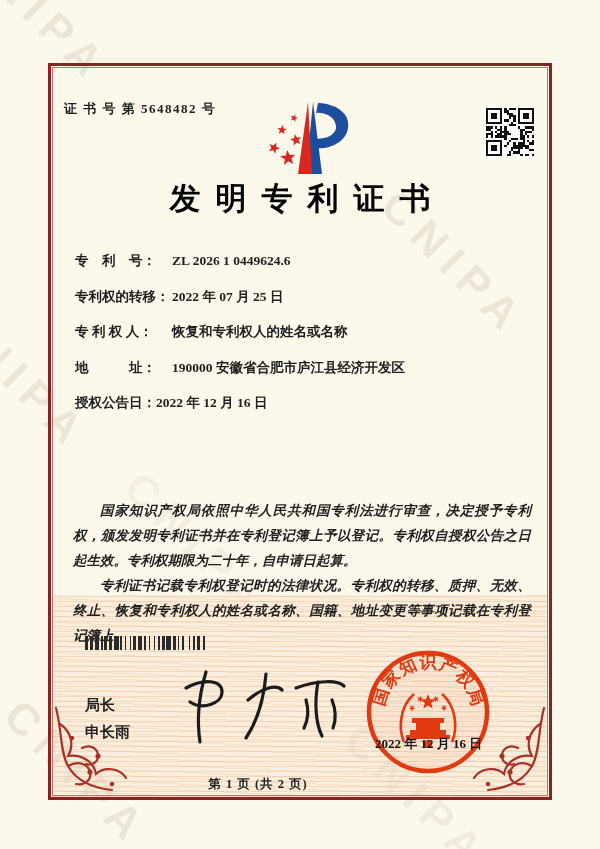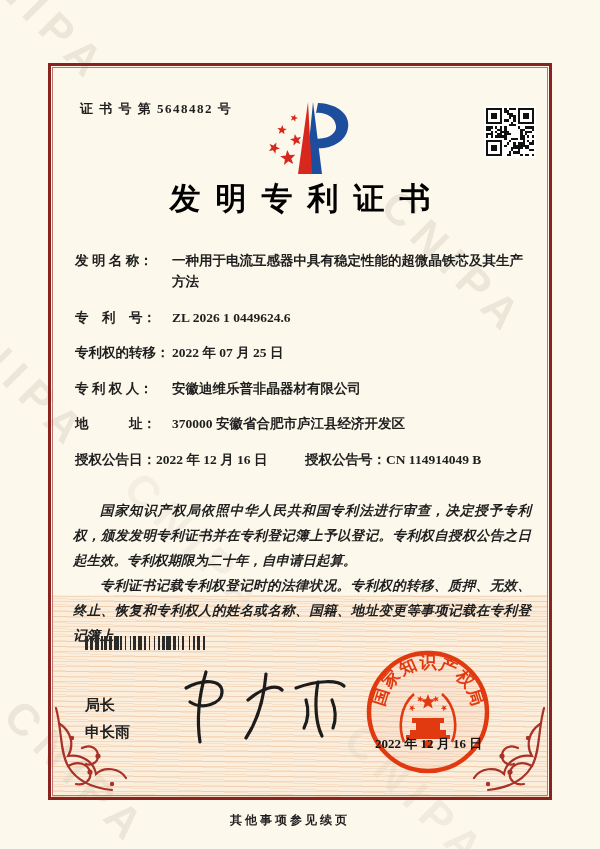--- a/index.html
+++ b/index.html
@@ -24,21 +24,21 @@
     border:1px solid #c2766b;
   }
   .guilloche{
     position:absolute;left:52px;top:595px;width:496px;height:202px;z-index:1;
     background-color:rgba(246,221,192,0.35);
     background-image:
       repeating-linear-gradient(0deg, rgba(224,160,112,0.28) 0 1px, rgba(255,252,246,0) 1px 5px),
       repeating-linear-gradient(2.5deg, rgba(224,160,112,0.18) 0 1px, rgba(255,252,246,0) 1px 6px);
   }
   .content{position:absolute;left:0;top:0;width:600px;height:849px;z-index:3;}
-  .cert-no{position:absolute;left:80px;top:100px;font-size:13px;letter-spacing:1.5px;font-weight:600;}
+  .cert-no{position:absolute;left:64px;top:100px;font-size:13px;letter-spacing:1.5px;font-weight:600;}
   .logo{position:absolute;left:250px;top:100px;width:104px;height:76px;}
   .qr{position:absolute;left:484px;top:106px;width:52px;height:52px;background:#fff;padding:2px;box-sizing:border-box;}
   .qr svg{width:100%;height:100%;display:block;}
   .title{
     position:absolute;left:0;top:178px;width:600px;text-align:center;
     font-size:31px;font-weight:700;letter-spacing:15px;text-indent:15px;color:#000000;
   }
   .fields{position:absolute;left:75px;top:250px;width:460px;font-size:13.5px;font-weight:700;}
   .frow{display:flex;align-items:baseline;margin-bottom:14.5px;line-height:21px;}
   .flabel{flex:0 0 97px;white-space:pre;}
@@ -360,47 +360,39 @@
         <rect x="4" y="20" width="1" height="1" fill="#111"></rect>
         <rect x="5" y="20" width="1" height="1" fill="#111"></rect>
         <rect x="6" y="20" width="1" height="1" fill="#111"></rect>
       </svg>
   </div>
 
   <div class="title">发明专利证书</div>
 
   <div class="fields">
     <div class="frow">
-      <span class="flabel">发 明 名 称：</span>
-      <span class="fvalue">一种用于电流互感器中具有稳定性能的超微晶铁芯及其生产方法</span>
-    </div>
-    <div class="frow">
       <span class="flabel">专　利　号：</span>
       <span class="fvalue">ZL 2026 1 0449624.6</span>
     </div>
     <div class="frow">
       <span class="flabel">专利权的转移：</span>
       <span class="fvalue">2022 年 07 月 25 日</span>
     </div>
     <div class="frow">
       <span class="flabel">专 利 权 人：</span>
-      <span class="fvalue">安徽迪维乐普非晶器材有限公司</span>
+      <span class="fvalue">恢复和专利权人的姓名或名称</span>
     </div>
     <div class="frow">
       <span class="flabel">地　　　址：</span>
-      <span class="fvalue">370000 安徽省合肥市庐江县经济开发区</span>
+      <span class="fvalue">190000 安徽省合肥市庐江县经济开发区</span>
     </div>
     <div class="frow grant-row">
       <span class="grant-left">
         <span class="flabel" style="flex:none;">授权公告日：</span>
         <span class="fvalue">2022 年 12 月 16 日</span>
-      </span>
-      <span class="grant-right">
-        <span class="flabel" style="flex:none;">授权公告号：</span>
-        <span class="fvalue">CN 114914049 B</span>
       </span>
     </div>
   </div>
 
   <div class="paras">
     <p>国家知识产权局依照中华人民共和国专利法进行审查，决定授予专利权，颁发发明专利证书并在专利登记簿上予以登记。专利权自授权公告之日起生效。专利权期限为二十年，自申请日起算。</p>
     <p>专利证书记载专利权登记时的法律状况。专利权的转移、质押、无效、终止、恢复和专利权人的姓名或名称、国籍、地址变更等事项记载在专利登记簿上。</p>
   </div>
 
   <div class="barcode" id="barcode">
@@ -491,15 +483,15 @@
       <circle cx="64" cy="96" r="4"></circle>
     <polygon points="64.0,46.0 66.0,51.3 71.6,51.5 67.2,55.0 68.7,60.5 64.0,57.4 59.3,60.5 60.8,55.0 56.4,51.5 62.0,51.3"></polygon>
         <polygon points="49.6,57.0 49.3,59.4 51.3,60.6 49.0,61.0 48.4,63.4 47.3,61.3 44.9,61.5 46.6,59.7 45.7,57.5 47.8,58.6"></polygon>
         <polygon points="56.8,47.7 57.1,50.1 59.4,50.8 57.2,51.8 57.3,54.2 55.6,52.4 53.4,53.2 54.6,51.1 53.1,49.2 55.5,49.7"></polygon>
         <polygon points="71.2,47.7 72.5,49.7 74.9,49.2 73.4,51.1 74.6,53.2 72.4,52.4 70.7,54.2 70.8,51.8 68.6,50.8 70.9,50.1"></polygon>
         <polygon points="78.4,57.0 80.2,58.6 82.3,57.5 81.4,59.7 83.1,61.5 80.7,61.3 79.6,63.4 79.0,61.0 76.7,60.6 78.7,59.4"></polygon>
       </g>
   </svg>
   <div class="seal-date">2022 年 12 月 16 日</div>
 
-  <div class="cont-note">其他事项参见续页</div>
+  <div class="page-footer">第 1 页 (共 2 页)</div>
 
 </div>
 
 </body></html>

